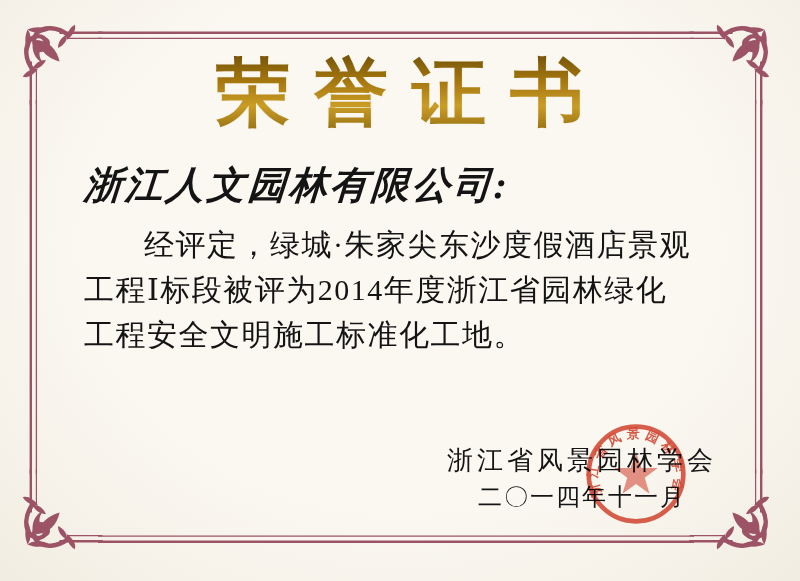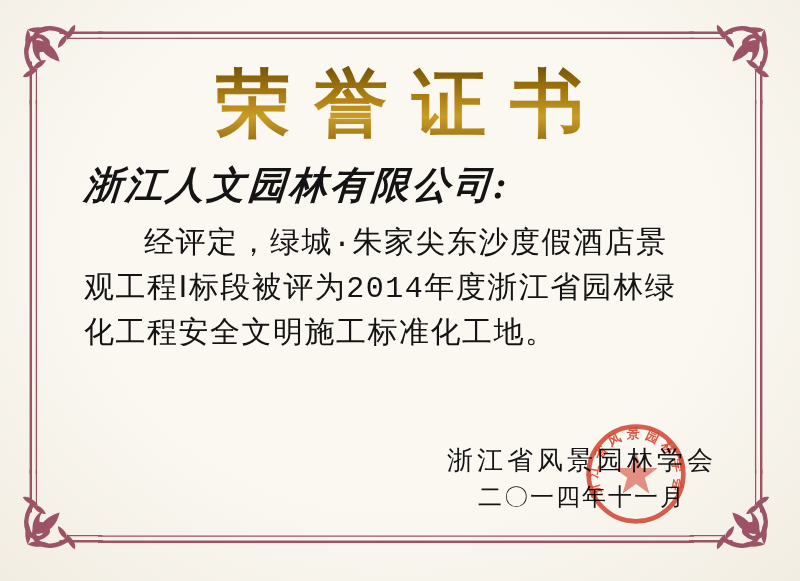--- a/index.html
+++ b/index.html
@@ -7,39 +7,39 @@
     width:800px;height:581px;overflow:hidden;
     font-family:"Liberation Serif","DejaVu Serif",serif;
   }
   .paper{
     position:relative;width:800px;height:581px;
     background:var(--paper,#f9f6ef);
     background-image:radial-gradient(ellipse at 50% 42%, #fbf8f2 55%, #f1ede2 100%);
   }
   .frame{position:absolute;left:0;top:0;width:800px;height:581px;color:var(--border_ink,#9c5365);}
   .title{
-    position:absolute;left:0;right:0;top:44px;margin:11px;
+    position:absolute;left:0;right:0;top:44px;margin:0;
     text-align:center;font-size:74px;font-weight:bold;
     letter-spacing:24px;text-indent:24px;
     background:linear-gradient(to bottom, var(--gold_dark,#5e4508) 0%, var(--gold_mid,#a9790f) 35%, var(--gold_bright,#d9a92c) 62%, #7c5c0c 100%);
     -webkit-background-clip:text;background-clip:text;color:transparent;
     text-shadow:0 0 1px rgba(120,90,10,0.15);
   }
   .recipient{
     position:absolute;left:84px;top:160px;
     font-size:38px;font-weight:bold;font-style:italic;
     letter-spacing:3px;color:var(--text_ink,#141414);
     transform:skewX(-4deg);
   }
   .bodytext{
     position:absolute;left:84px;top:222px;width:612px;
     font-size:30px;line-height:45px;letter-spacing:1.5px;
     color:var(--text_ink,#141414);
   }
-  .bodytext p{margin:0;text-indent:2em;font-family:Liberation Mono, monospace;}
+  .bodytext p{margin:0;text-indent:2em;}
   .sign-block{
     position:absolute;left:446px;top:444px;width:272px;
     text-align:center;color:var(--text_ink,#141414);
   }
   .issuer{font-size:26px;letter-spacing:4px;line-height:34px;}
   .issue-date{font-size:24px;letter-spacing:2px;line-height:32px;margin-top:3px;}
   .seal{
     position:absolute;left:584px;top:422px;width:104px;height:104px;
     mix-blend-mode:multiply;opacity:0.92;
   }

